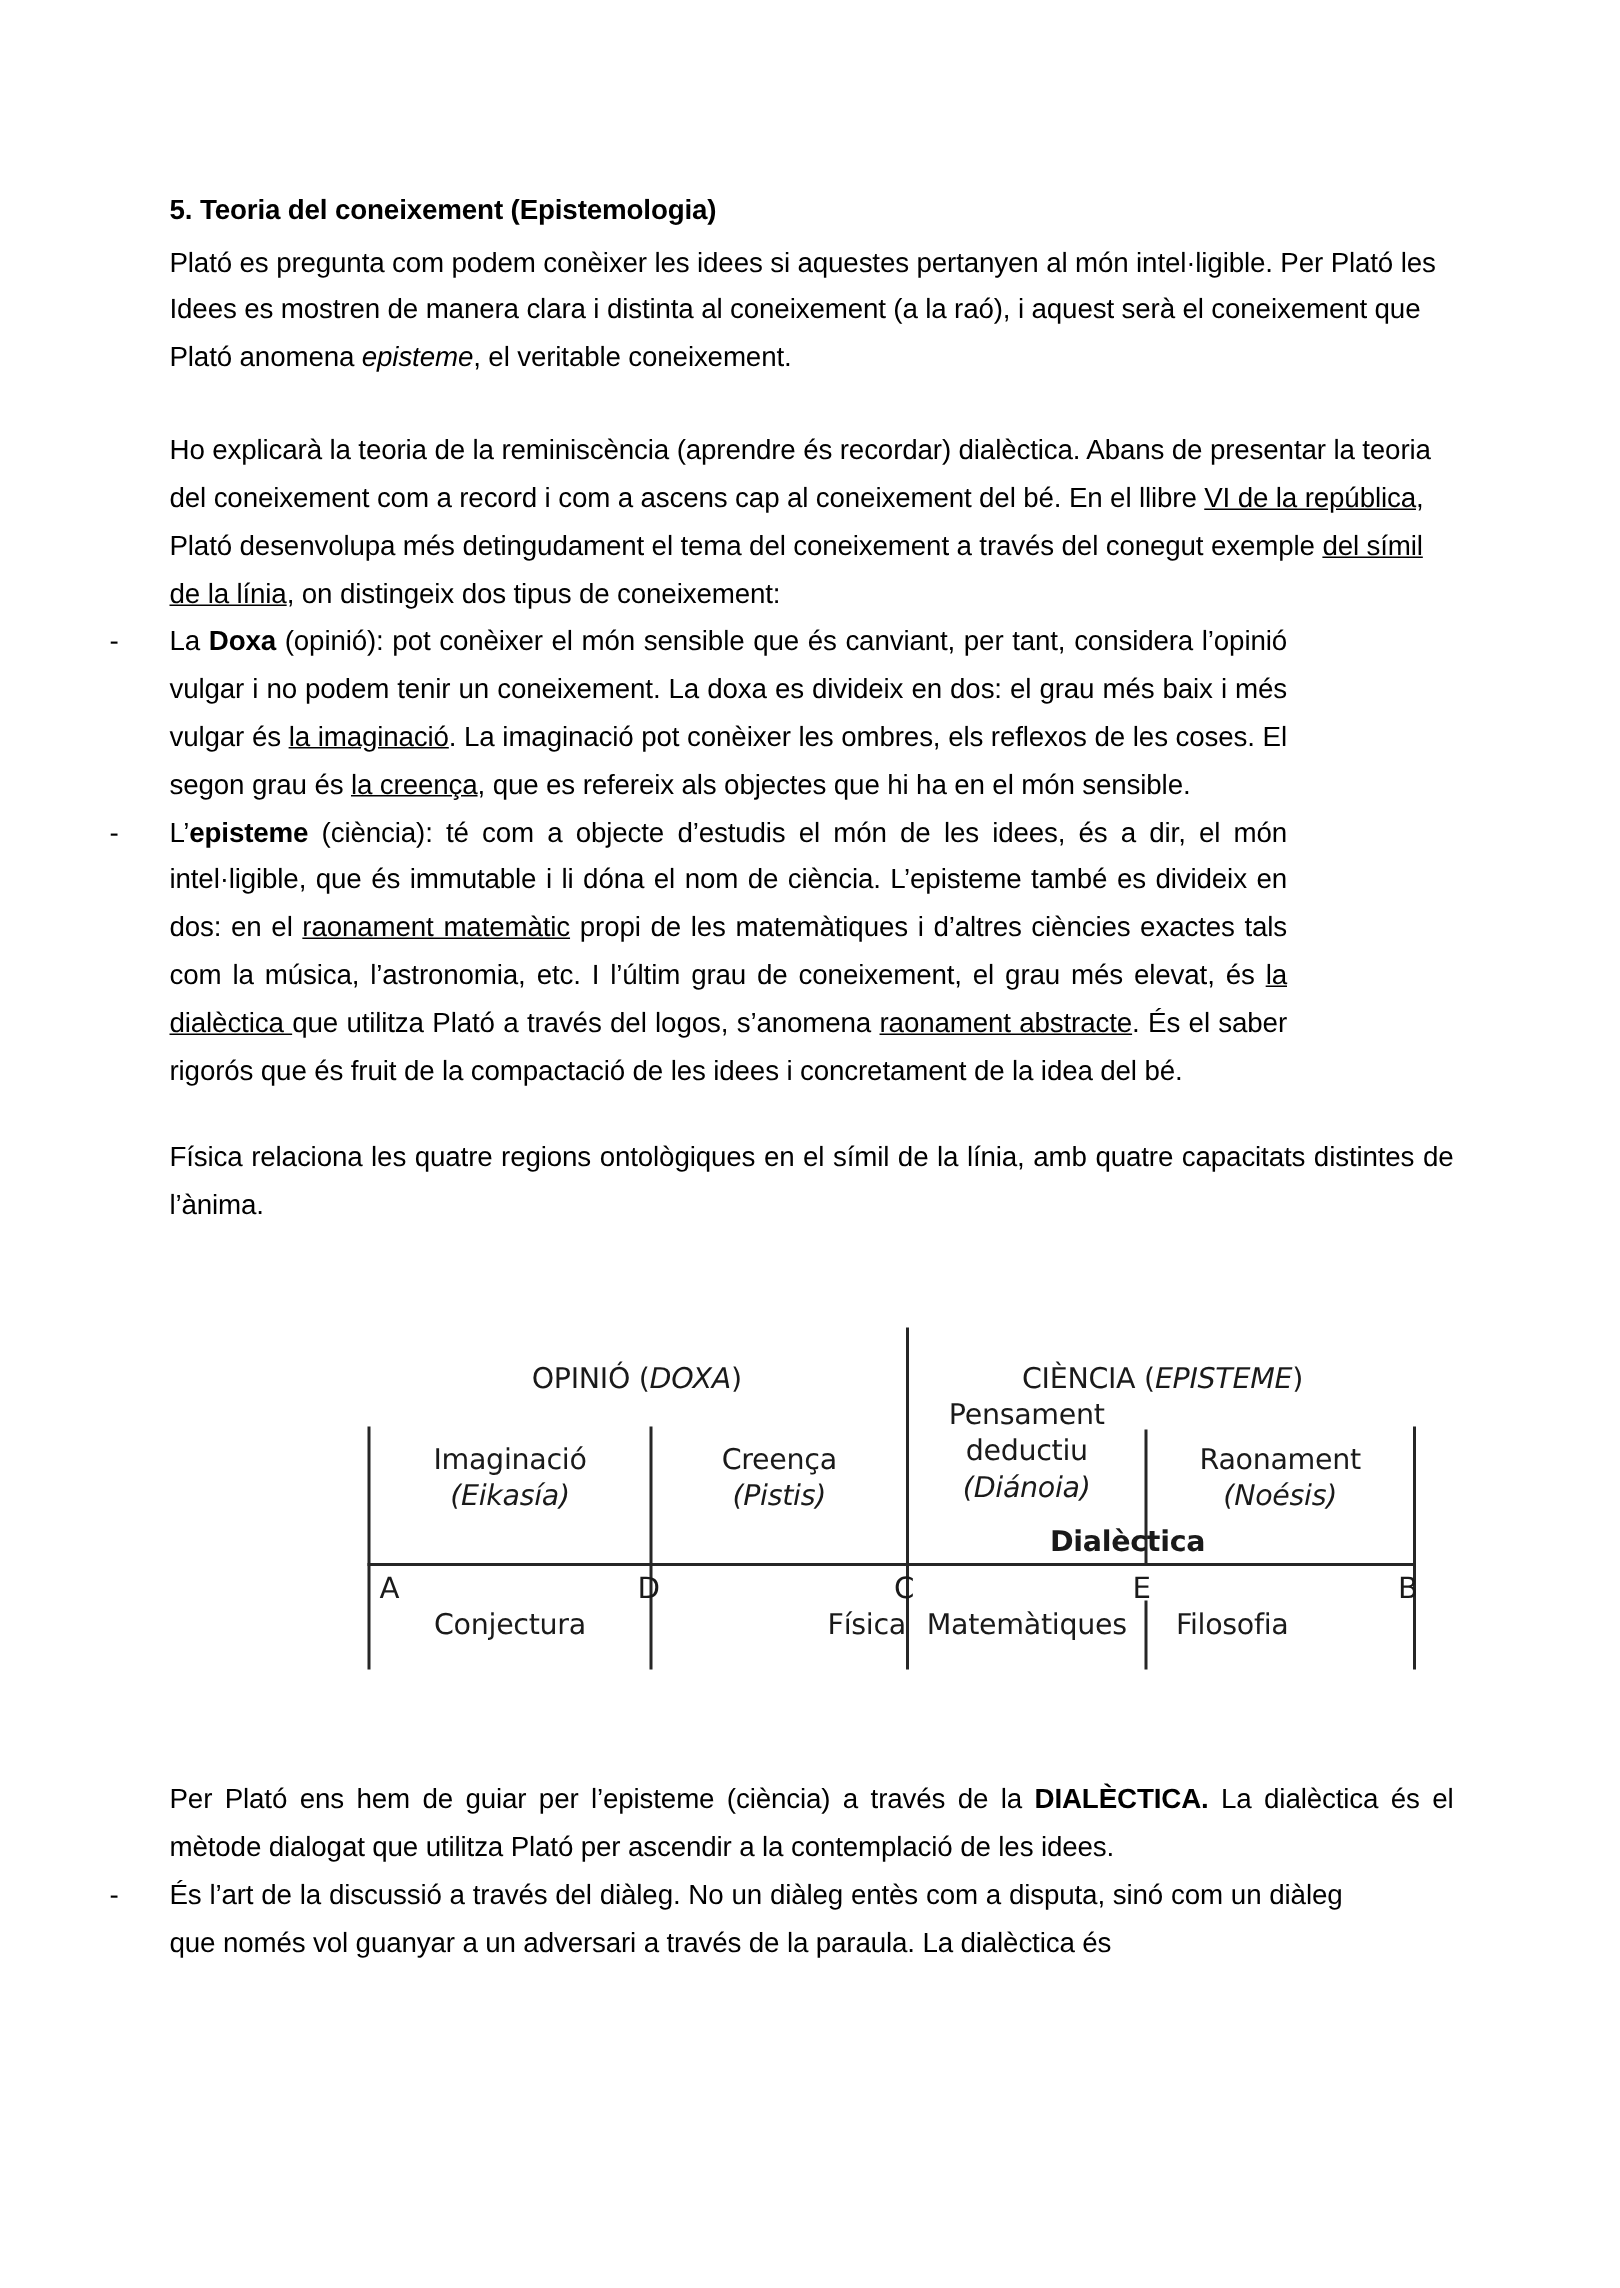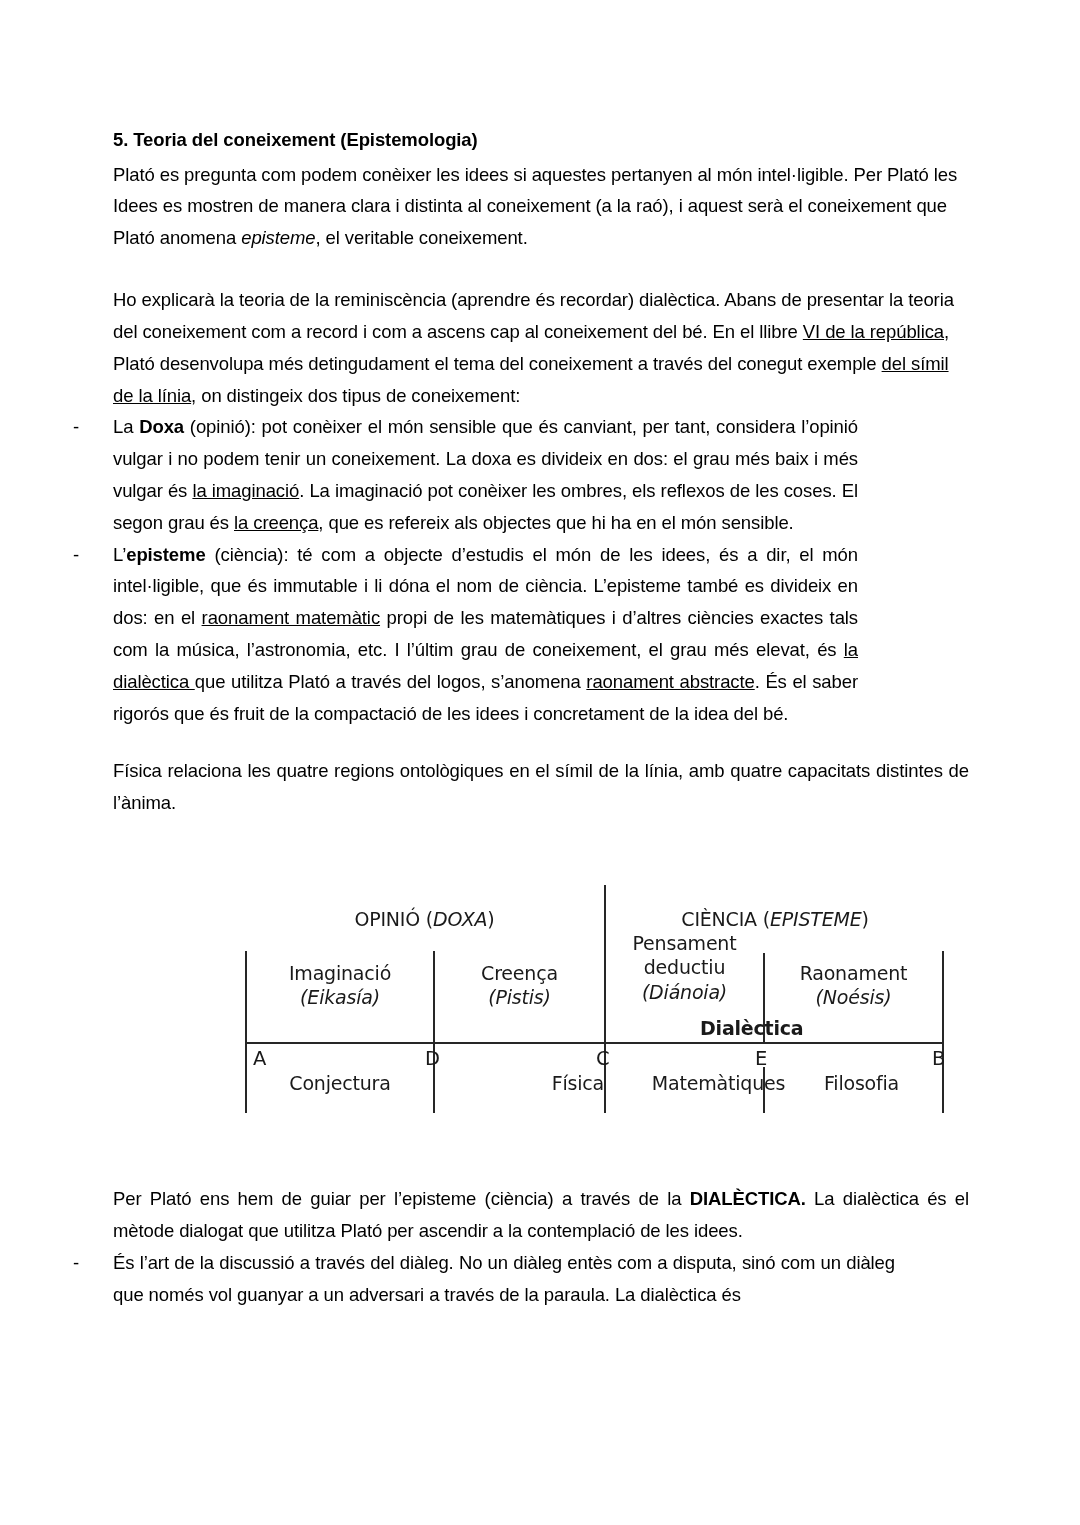--- a/index.html
+++ b/index.html
@@ -173,22 +173,22 @@
       <div class="dialectica" style="left:455px; top:146px;">Dialèctica</div>
 
       <div class="corner-letter" style="left:8px; top:176px;">A</div>
       <div class="corner-letter" style="left:180px; top:176px;">D</div>
       <div class="corner-letter" style="left:351px; top:176px;">C</div>
       <div class="corner-letter" style="left:510px; top:176px;">E</div>
       <div class="corner-letter" style="left:687px; top:176px;">B</div>
 
       <div class="dlabel" style="left:2px; top:200px; width:186px;">Conjectura</div>
       <div class="dlabel" style="left:190px; top:200px; width:169px;text-align:right;">Física</div>
-      <div class="dlabel" style="left:361px; top:200px; width:157px;margin-left:34px;">Matemàtiques</div>
-      <div class="dlabel" style="left:528px; top:200px; width:177px;">Filosofia</div>
+      <div class="dlabel" style="left:361px; top:200px; width:157px;">Matemàtiques</div>
+      <div class="dlabel" style="left:488px; top:200px; width:177px;">Filosofia</div>
     </div>
 
     <p class="para justify" style="margin-top:62px;"><span>Per Plató ens hem de guiar per l’episteme (ciència) a través de la </span><span class="b">DIALÈCTICA.</span><span> La dialèctica és el mètode dialogat que utilitza Plató per ascendir a la contemplació de les idees.</span></p>
 
     <ul class="dash-list list-block-2">
       <li>
         <span class="dash">-</span><span>És l’art de la discussió a través del diàleg. No un diàleg entès com a disputa, sinó com un diàleg que només vol guanyar a un adversari a través de la paraula. La dialèctica és</span>
       </li>
     </ul>
 

